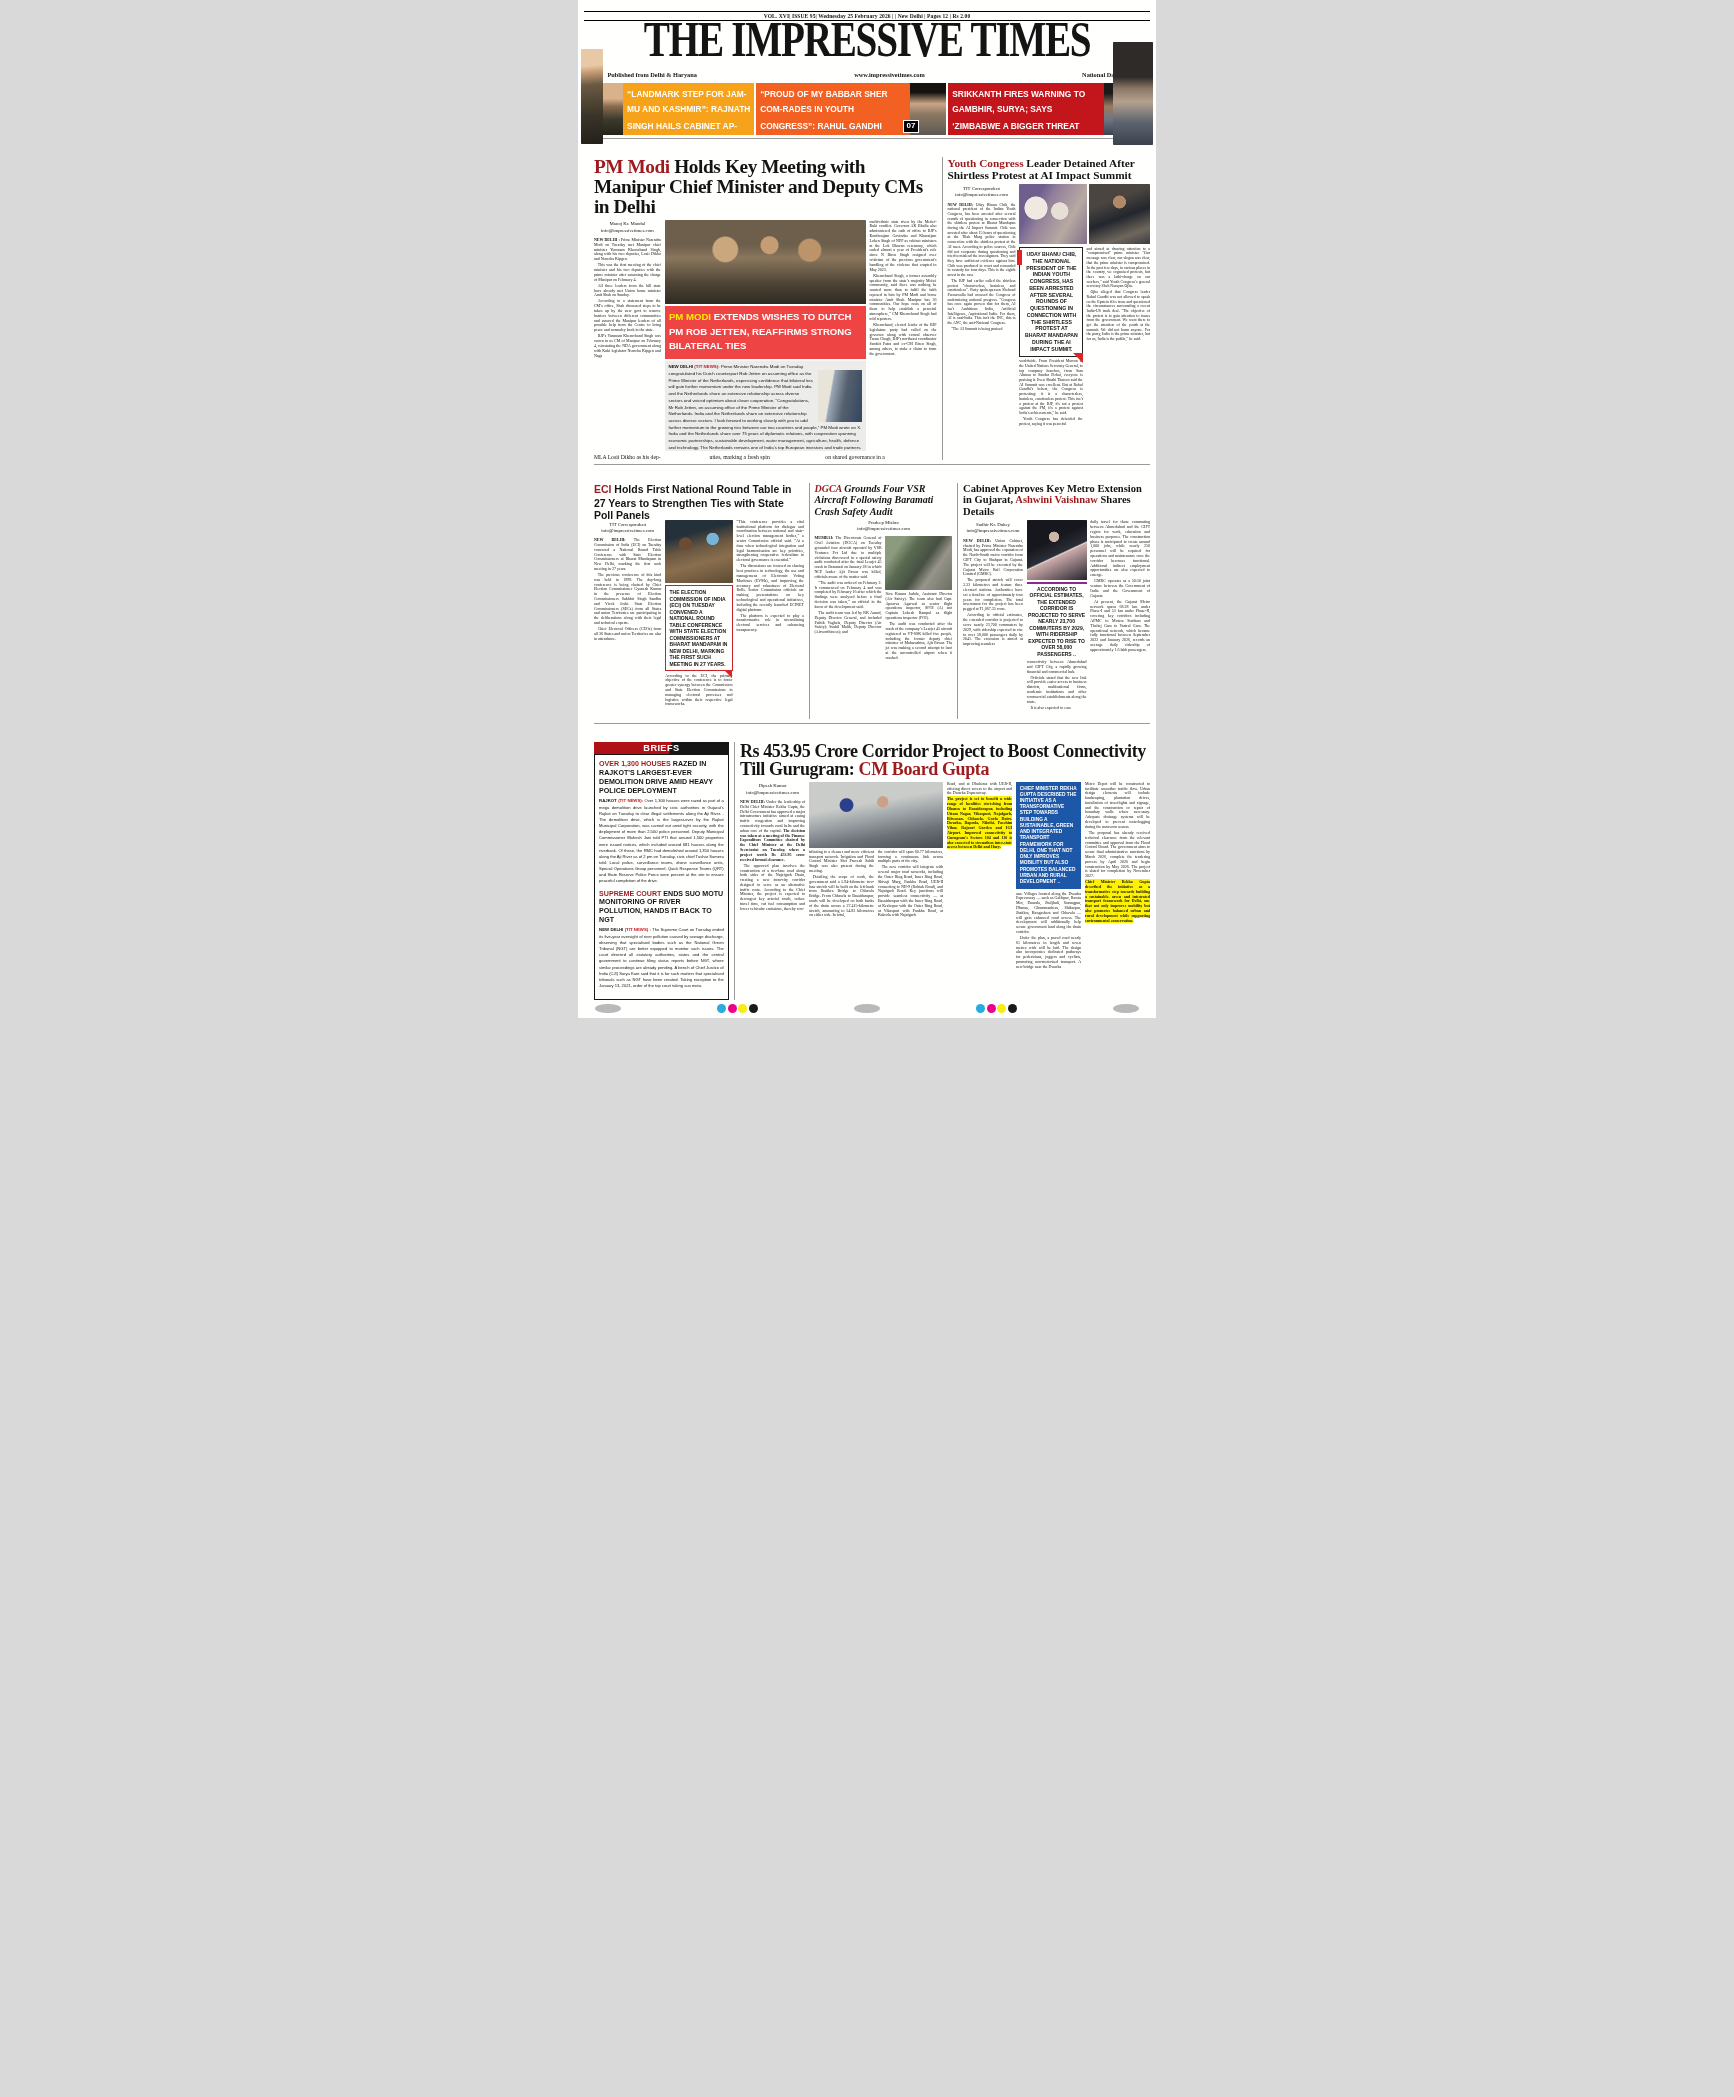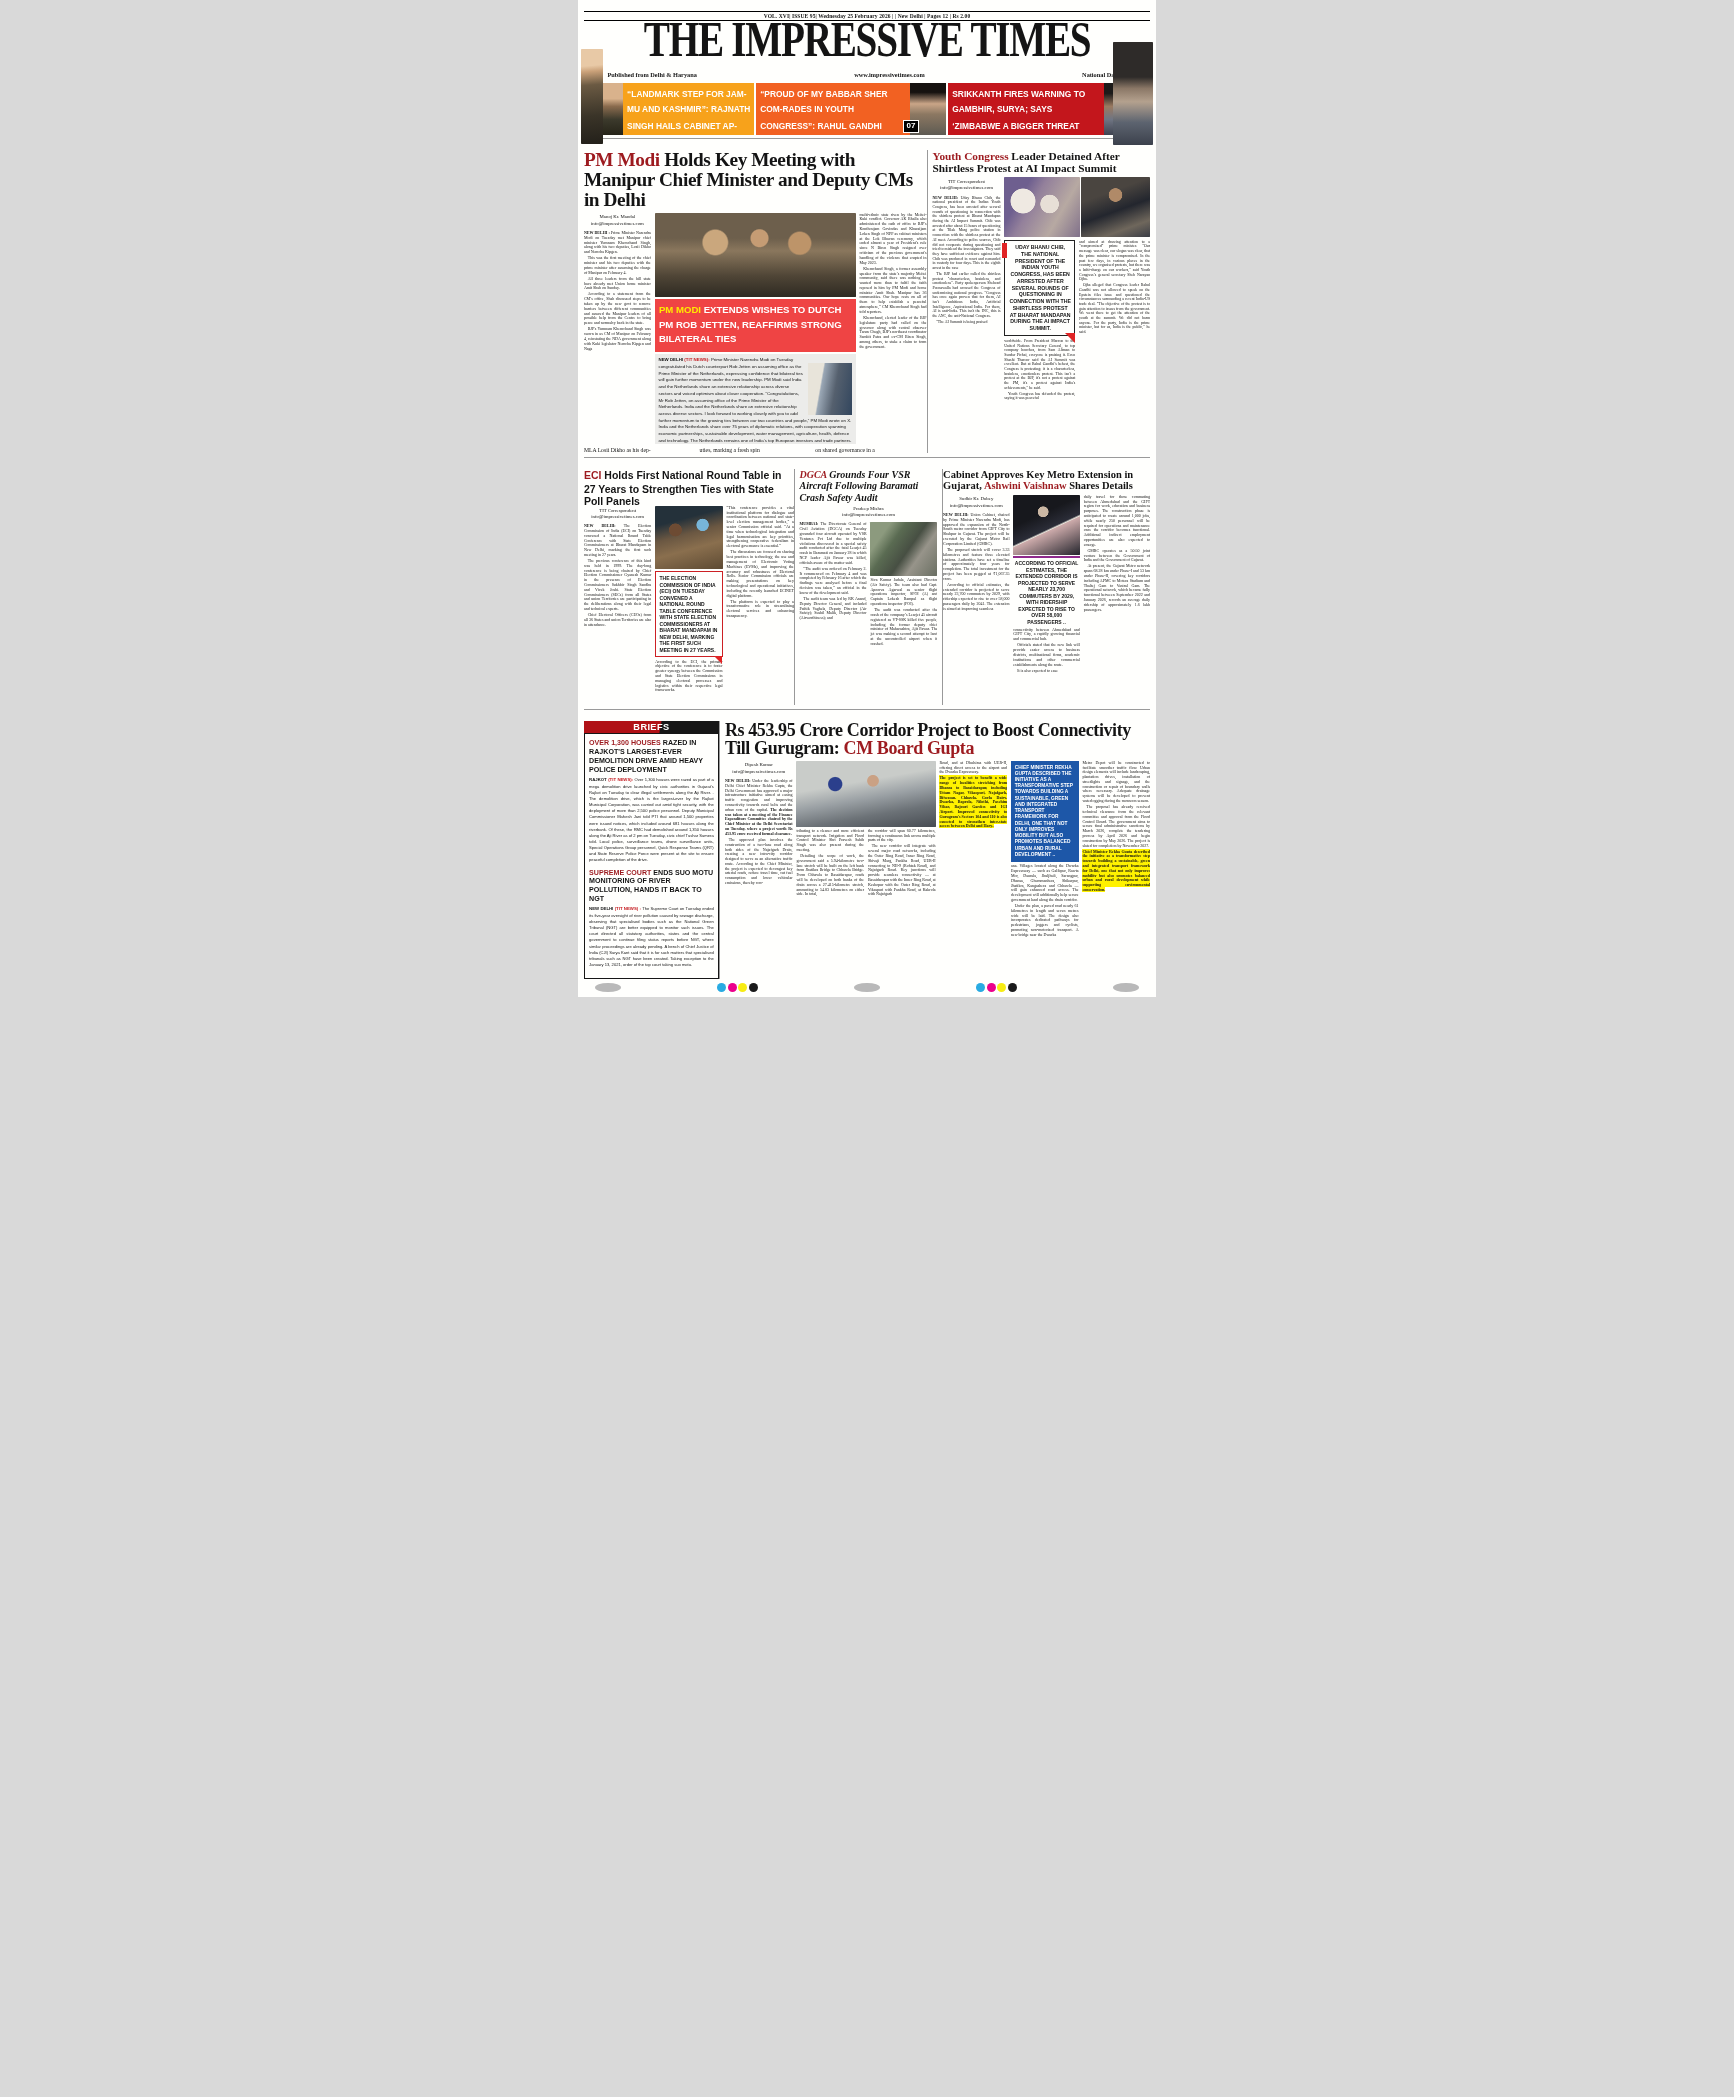--- a/index.html
+++ b/index.html
@@ -24,21 +24,21 @@
   
   .banners{display:flex;gap:2.1px;margin-top:3.4px;}
   .banner{position:relative;height:52px;color:#fff;display:flex;overflow:hidden;}
   .banner-text{font-family:"Liberation Sans",sans-serif;font-weight:bold;font-size:8.4px;
                line-height:1.85;padding:2.5px 3.4px 0 4.2px;transform:scaleY(1.04);transform-origin:top;}
   .banner-photo{flex:none;}
   .badge{position:absolute;bottom:1.3px;background:#000000;color:#fff;border:0.8px solid #fff;
          font:bold 8px "Liberation Sans",sans-serif;padding:0 2.5px;line-height:1.35;}
 
   
-  .band{border-top:0.4px solid #9a9a9a;margin-top:3.4px;padding-top:11px;display:flex;}
+  .band{border-top:0.4px solid #9a9a9a;margin-top:3.4px;padding-top:18px;display:flex;gap:5px;margin-left:10px;}
   .accent{color:#9d1b1f;}
   .headline-xl{margin:0 0 2.5px;font-size:19.3px;line-height:1.04;font-weight:bold;letter-spacing:-0.4px;}
   .headline-l{margin:0 0 2.5px;font-size:11.3px;line-height:1.1;font-weight:bold;}
   .headline-m{margin:0 0 2.5px;font-size:10.5px;line-height:1.1;font-weight:bold;
               font-family:"Liberation Sans",sans-serif;transform:scaleY(1.12);transform-origin:top left;}
   .headline-m-serif{margin:0 0 2.5px;font-size:10.5px;line-height:1.12;font-weight:bold;}
   .headline-italic{margin:0 0 2.5px;font-size:10px;line-height:1.15;font-weight:bold;font-style:italic;}
   .byline{text-align:center;font-size:4.8px;line-height:1.3;margin:1.7px 0 4.2px;}
   .textcol p{font-size:4px;line-height:1.2;text-align:justify;margin:0 0 1.3px;text-indent:3.8px;}
   .textcol p.first{text-indent:0;}

